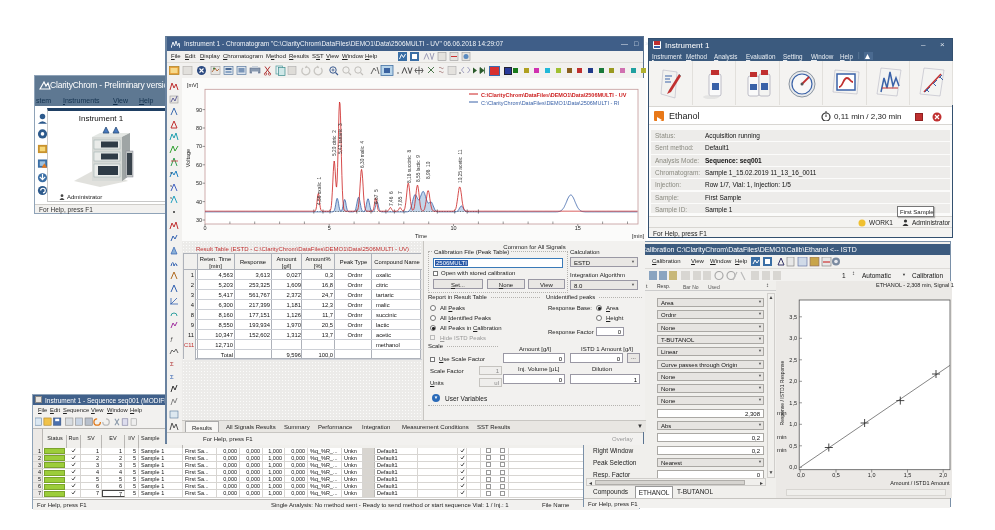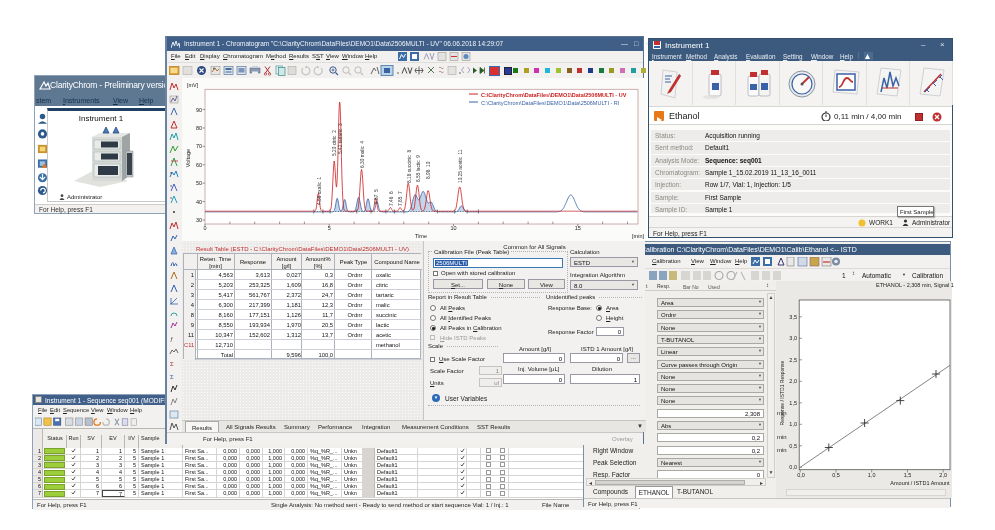--- a/index.html
+++ b/index.html
@@ -1072,21 +1072,21 @@
     </div>
  <div class="abs" style="left:0;top:67px;width:100%;height:19px;background:#fff;border-top:1px solid #d8d6d2;border-bottom:1px solid #d8d6d2">
    <span class="abs" style="left:5px;top:4px;width:10px;height:10px;background:#e87818;border-radius:1px"><svg width="10" height="10" viewBox="0 0 10 10">
           <path d="M3 2 l5 3 l-5 3 z" fill="#fff"></path>
         </svg></span>
    <span class="abs" style="left:20px;top:4px;font-size:9px;color:#222">Ethanol</span>
    <svg class="abs" style="left:172px;top:4px" width="10" height="10" viewBox="0 0 10 10">
         <circle cx="5" cy="6" r="4" fill="none" stroke="#333" stroke-width="1.2"></circle>
         <path d="M5 6 V3.5 M4 1 h2" stroke="#333" stroke-width="1"></path>
       </svg>
-   <span class="abs" style="left:185px;top:4.5px;font-size:8px;color:#222">0,11 min / 4,00 min</span>
+   <span class="abs" style="left:185px;top:4.5px;font-size:8px;color:#222">0,11 min / 2,30 min</span>
    <span class="abs" style="left:266px;top:6px;width:8px;height:8px;background:#c03030;border:1px solid #902020"></span>
    <svg class="abs" style="left:283px;top:5px" width="10" height="10" viewBox="0 0 10 10">
         <circle cx="5" cy="5" r="4.5" fill="#c03030"></circle>
         <path d="M3 3 l4 4 m0 -4 l-4 4" stroke="#fff" stroke-width="1.2"></path>
       </svg>
  </div>
  <div class="abs" style="left:2px;top:91.0px;width:299px;height:11.3px;background:#edecea">
       <span class="abs" style="left:4px;top:2px;font-size:6.5px;color:#8a8a80">Status:</span>
       <span class="abs" style="left:54px;top:2px;font-size:6.5px;color:#111;font-weight:normal">Acquisition running</span>
     </div>

